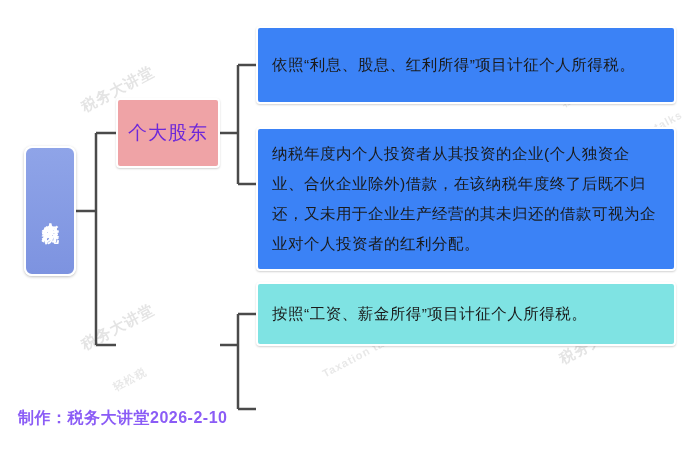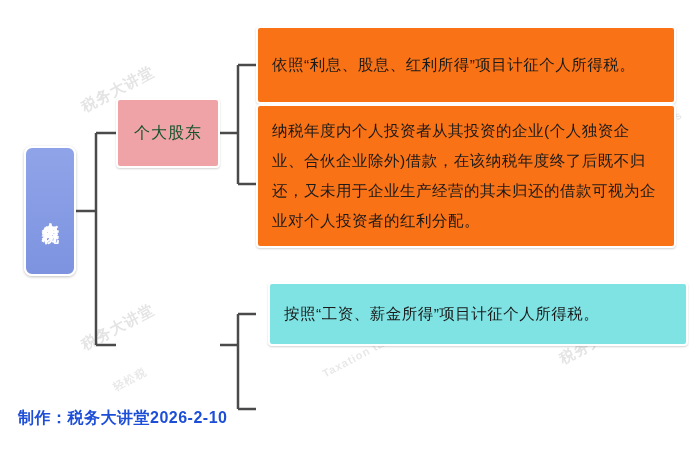--- a/index.html
+++ b/index.html
@@ -60,22 +60,22 @@
     position: absolute;
     box-sizing: border-box;
     border: 2px solid #ffffff;
     border-radius: 4px;
     display: flex;
     align-items: center;
     justify-content: center;
     box-shadow: 0 1px 2px rgba(0,0,0,0.18);
   }
   .branch-node .branch-text {
-    font-size: 16px;
-    color: #14532d;
+    font-size: 19px;
+    color: #6d28d9;
     font-weight: 500;
     letter-spacing: 1px;
   }
   .node-shareholder {
     left: 116px;
     top: 98px;
     width: 104px;
     height: 70px;
     background: #efa3a6;
   }
@@ -97,34 +97,34 @@
     box-shadow: 0 1px 2px rgba(0,0,0,0.18);
     display: flex;
     align-items: center;
   }
   .leaf-node .leaf-text {
     font-size: 15.5px;
     line-height: 30px;
     color: #1a1a1a;
     letter-spacing: 0.5px;
   }
-  .leaf-pink { background: #f97316; }
+  .leaf-pink { background: #3b82f6; }
   .leaf-cyan { background: #7fe3e3; }
 
   .leaf-1 { left: 256px; top: 26px;  width: 420px; height: 78px; }
-  .leaf-2 { left: 256px; top: 104px; width: 420px; height: 144px; }
-  .leaf-3 { left: 268px; top: 282px; width: 420px; height: 64px; }
+  .leaf-2 { left: 256px; top: 127px; width: 420px; height: 144px; }
+  .leaf-3 { left: 256px; top: 282px; width: 420px; height: 64px; }
   .leaf-4 { left: 256px; top: 354px; width: 420px; height: 110px; }
 
   
   .footer-credit {
     position: absolute;
     left: 18px;
     top: 408px;
-    color: #1d4ed8;
+    color: #8b5cf6;
     font-size: 16px;
     font-weight: bold;
     letter-spacing: 0.5px;
     white-space: nowrap;
   }
 
   
   .watermark {
     position: absolute;
     color: rgba(120,120,120,0.20);

